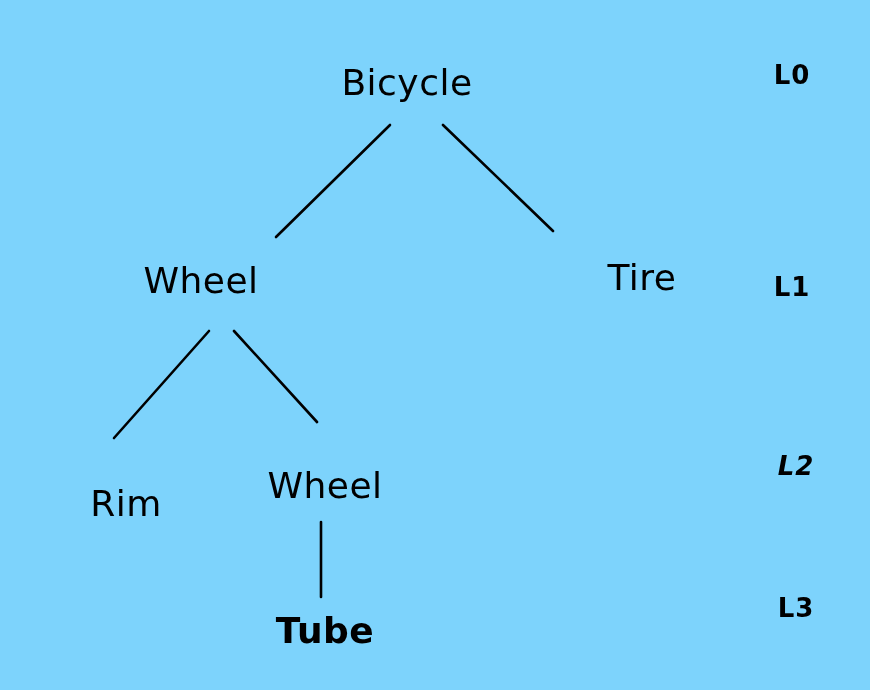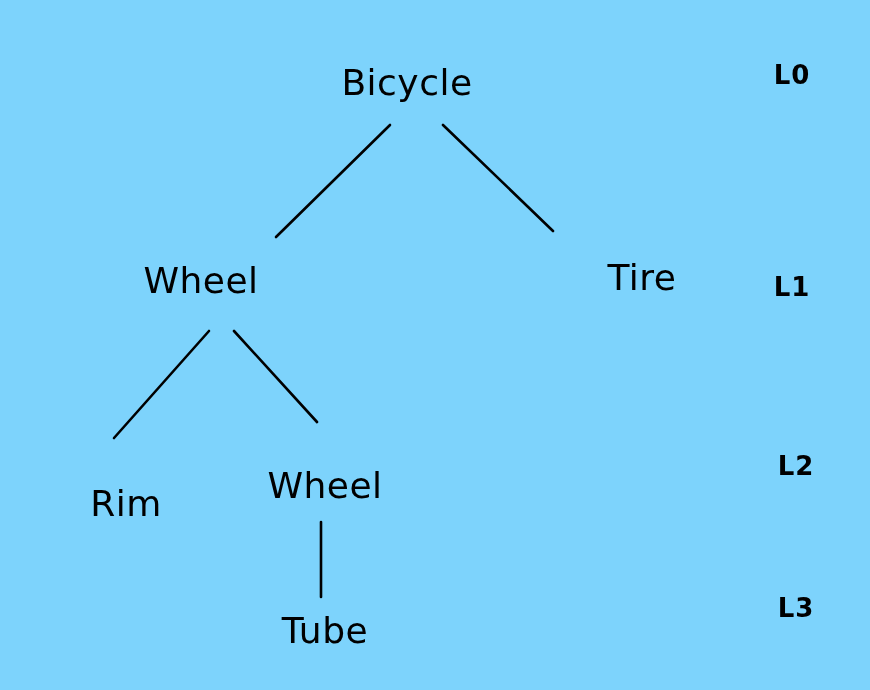--- a/index.html
+++ b/index.html
@@ -56,20 +56,20 @@
     <line x1="209" y1="331" x2="114" y2="438" stroke="#000000" stroke-width="2.6" stroke-linecap="round"></line>
     <line x1="234" y1="331" x2="317" y2="422" stroke="#000000" stroke-width="2.6" stroke-linecap="round"></line>
     <line x1="321" y1="522" x2="321" y2="597" stroke="#000000" stroke-width="2.6" stroke-linecap="round"></line>
   </svg>
 
   <div class="node-label" style="left:407px; top:83px;">Bicycle</div>
   <div class="node-label" style="left:201px; top:281px;">Wheel</div>
   <div class="node-label" style="left:642px; top:278px;">Tire</div>
   <div class="node-label" style="left:126px; top:488px;margin-top:16px;">Rim</div>
   <div class="node-label" style="left:325px; top:486px;">Wheel</div>
-  <div class="node-label" style="left:325px; top:631px;">Tube</div>
+  <div class="node-label" style="left:325px; top:631px;font-weight:bold;">Tube</div>
 
   <div class="level-label" style="left:792px; top:75px;">L0</div>
   <div class="level-label" style="left:792px; top:287px;">L1</div>
-  <div class="level-label" style="left:796px; top:466px;">L2</div>
+  <div class="level-label" style="left:796px; top:466px;font-style:italic;">L2</div>
   <div class="level-label" style="left:796px; top:608px;">L3</div>
 
 </div>
 
 </body></html>

